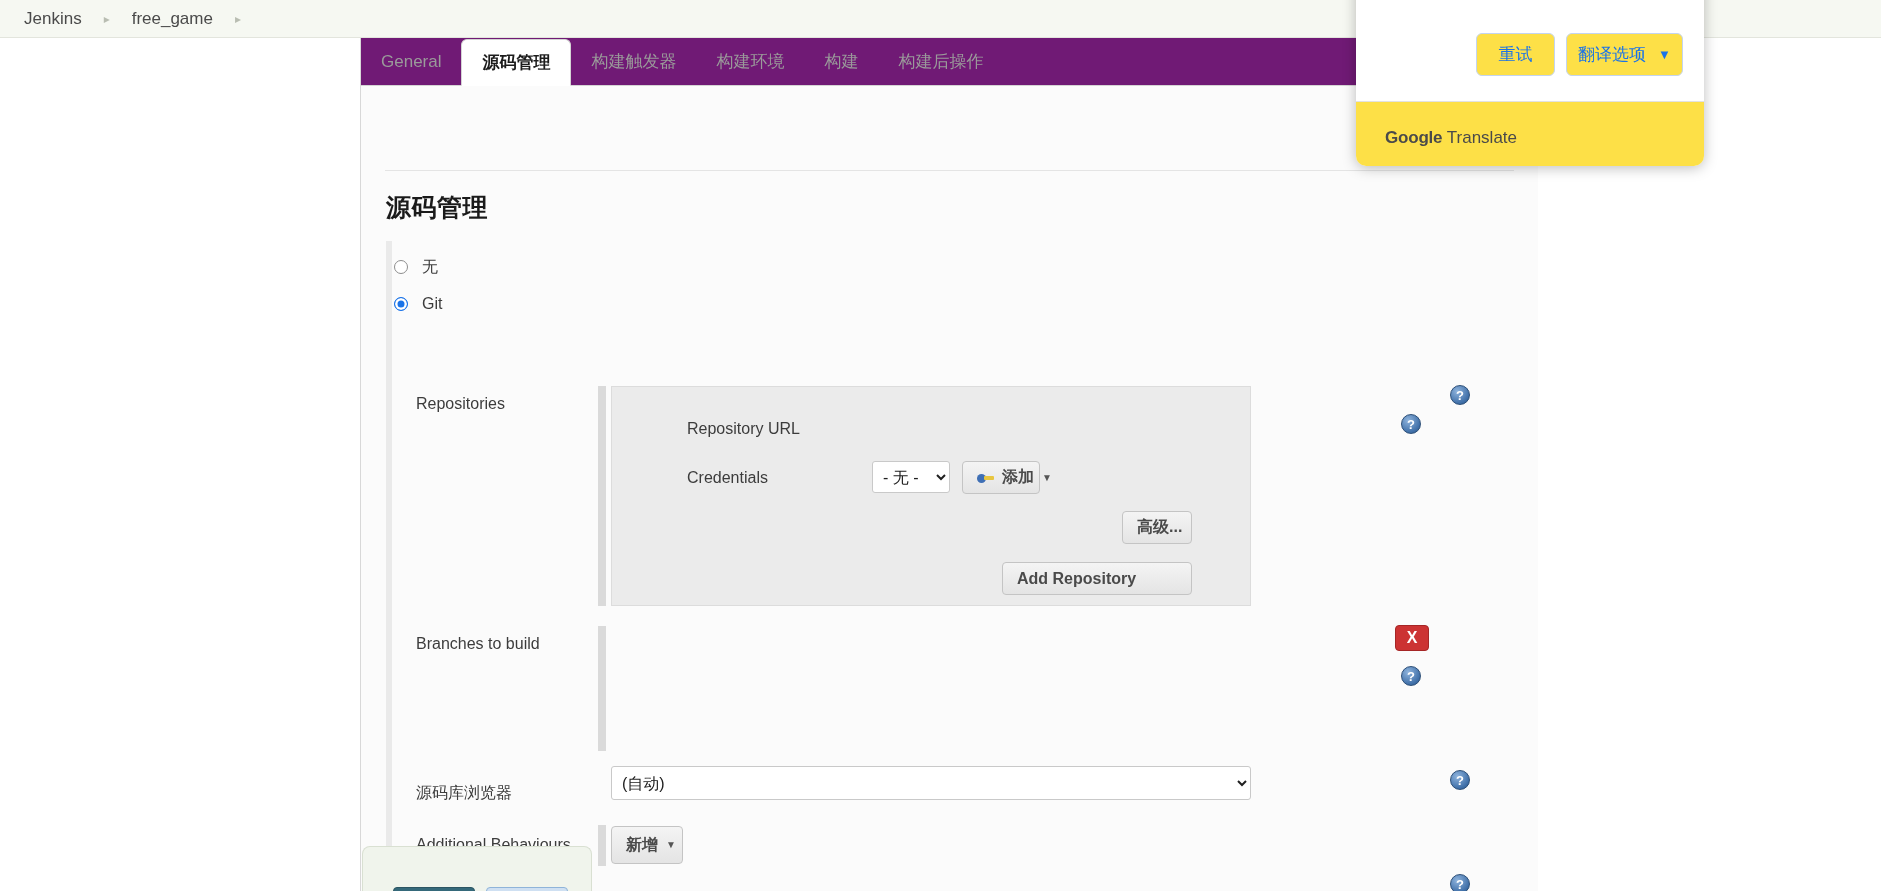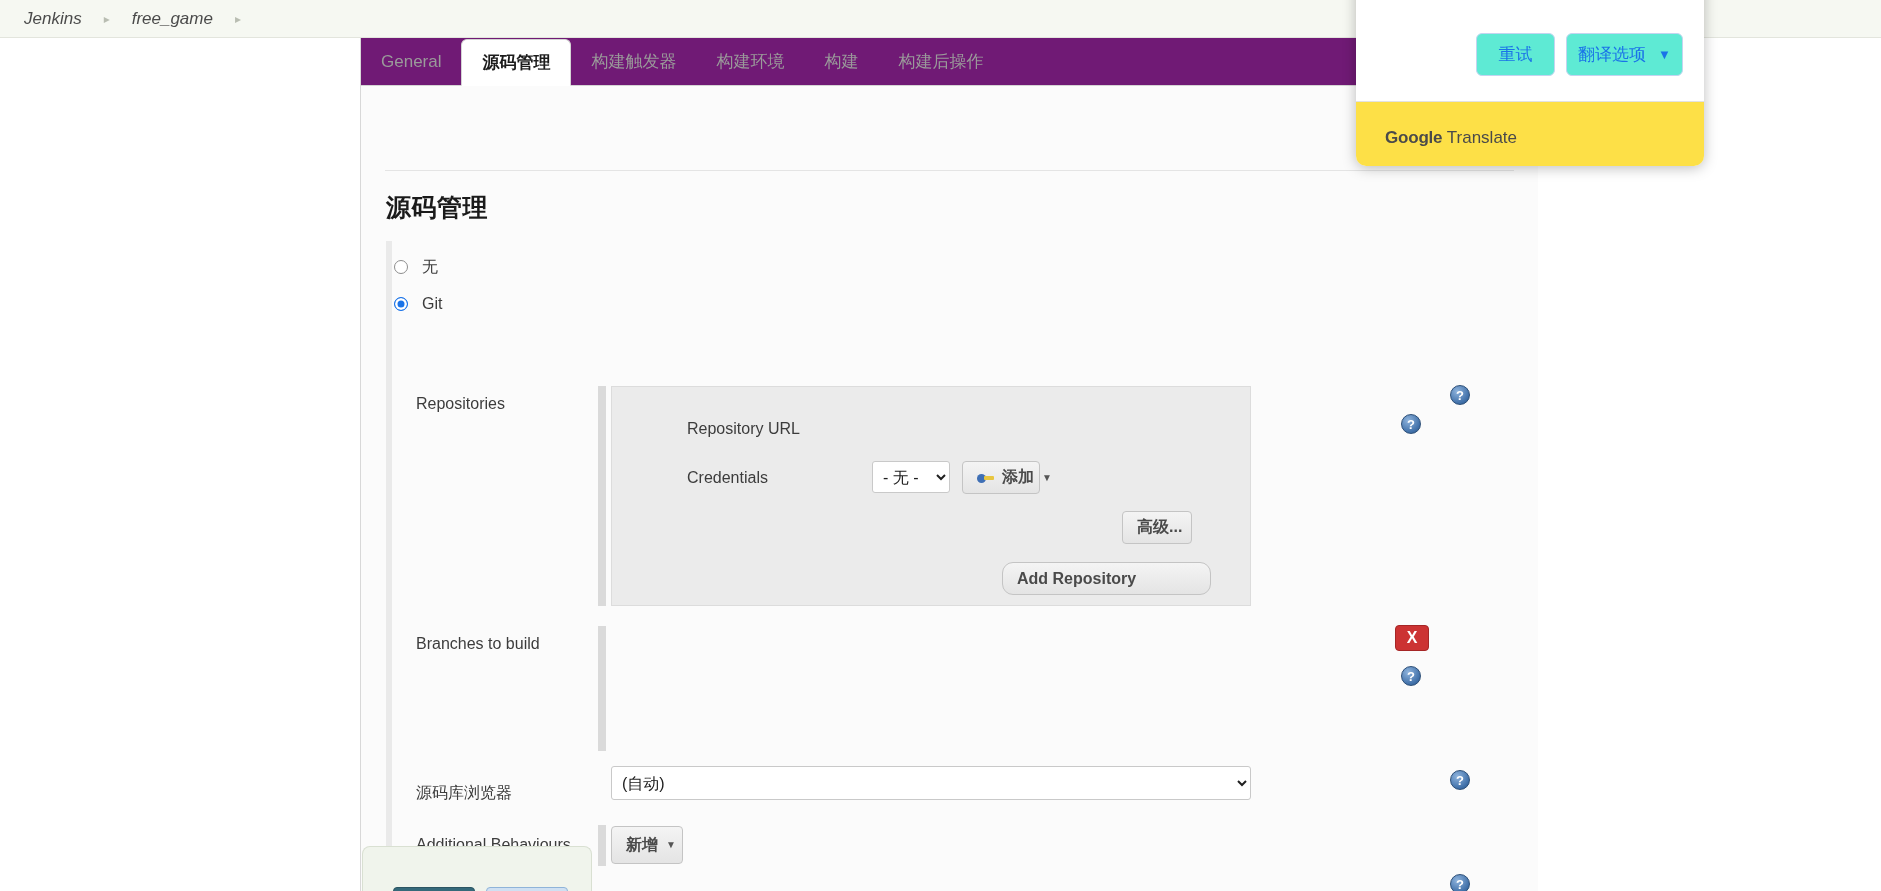--- a/index.html
+++ b/index.html
@@ -28,21 +28,20 @@
     display: flex;
     align-items: center;
     padding-left: 22px;
     box-sizing: border-box;
   }
   .crumb {
     font-size: 17px;
     color: #4a4a4a;
     padding: 0 2px;
     white-space: nowrap;
-    font-style: italic;
   }
   .crumb-sep {
     color: #b9bdb2;
     font-size: 12px;
     padding: 0 20px;
     line-height: 1;
   }
 
   
   #page-body {
@@ -356,21 +355,21 @@
     position: absolute;
     left: 0; top: 0;
     width: 348px;
     height: 166px;
     background: #ffffff;
   }
   .gt-btn {
     position: absolute;
     border: 1px solid #c3d4f0;
     border-radius: 6px;
-    background: #5eead4;
+    background: #fde047;
     color: #1a73e8;
     font-size: 17px;
     height: 43px;
     display: flex;
     align-items: center;
     justify-content: center;
     gap: 12px;
     padding: 0 16px;
     cursor: pointer;
     box-sizing: border-box;
@@ -453,21 +452,21 @@
         <div class="btn" style="left:350px; top:74px; width:78px;">
           <span class="key-icon"></span>
           <span>添加</span>
           <span class="caret">▼</span>
         </div>
 
         <div class="btn" style="left:510px; top:124px; width:70px;">
           <span>高级...</span>
         </div>
 
-        <div class="btn" style="left:390px; top:175px; width:209px;border-radius:11px;">
+        <div class="btn" style="left:390px; top:175px; width:190px;">
           <span>Add Repository</span>
         </div>
       </div>
 
       <div class="help-icon" style="left:1089px; top:299px;">?</div>
       <div class="help-icon" style="left:1040px; top:328px;">?</div>
 
       <div class="form-row-label" style="left:55px; top:549px;">Branches to build</div>
 
       <div class="block-rail" style="left:237px; top:540px; height:125px;"></div>

